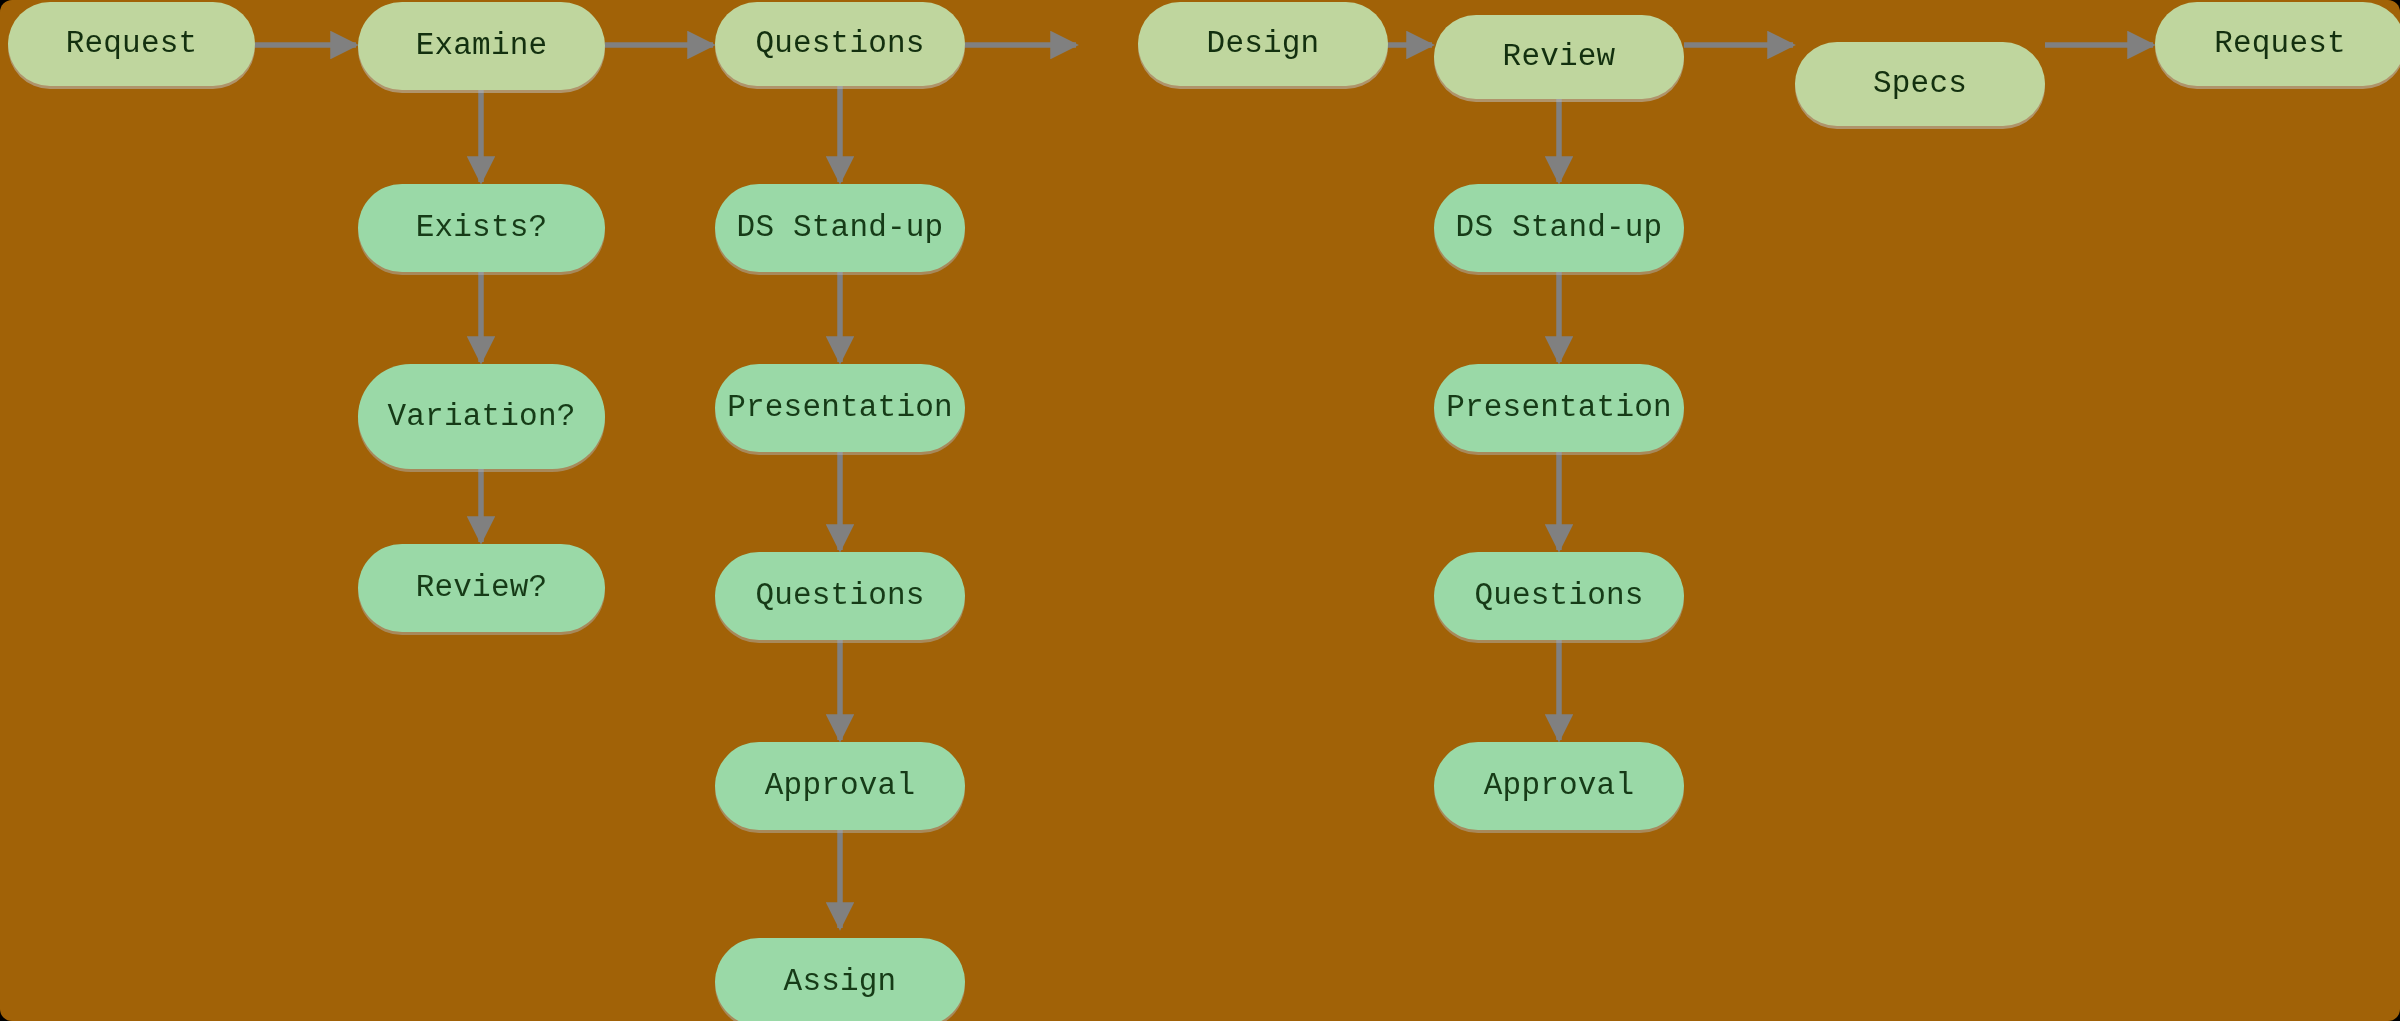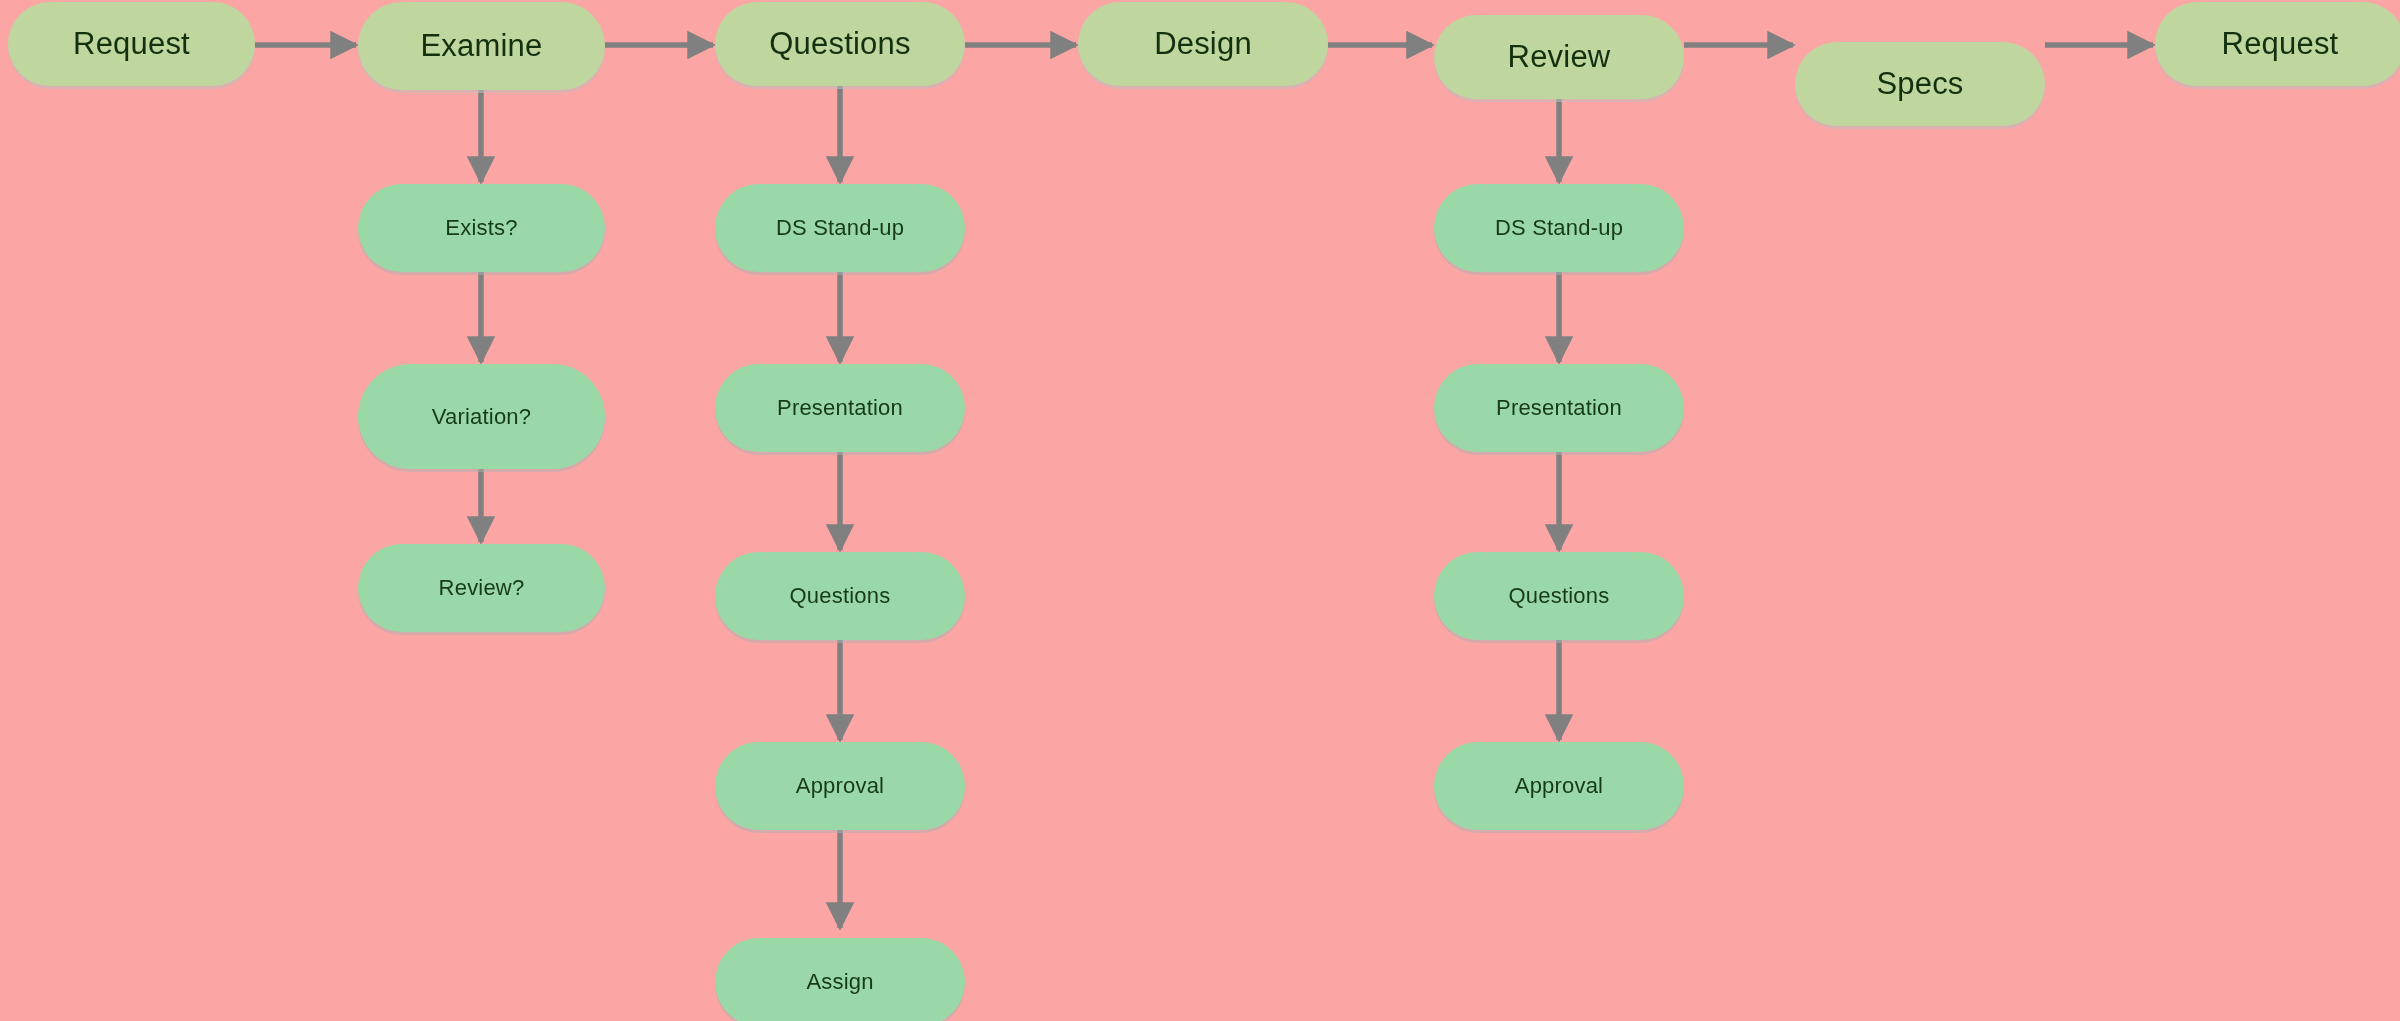--- a/index.html
+++ b/index.html
@@ -1,22 +1,23 @@
 <!DOCTYPE html>
 <html><head>
 <meta charset="utf-8">
 <title>Design System Workflow Flowchart</title>
 <style>
   html,body{margin:0;padding:0;background:#000;}
   #stage{
     position:relative;
     width:2400px;height:1021px;
-    background:#fca5a5;
+    background:#a16207;
     overflow:hidden;
-    font-family:Liberation Sans, sans-serif;
+    font-family:Liberation Mono, monospace;
+    border-radius:12px;
   }
   #edges{position:absolute;left:0;top:0;width:2400px;height:1021px;}
   .node{
     position:absolute;
     box-sizing:border-box;
     display:flex;align-items:center;justify-content:center;
     border-radius:999px;
     text-align:center;
     line-height:1.15;
     letter-spacing:0.2px;
@@ -25,21 +26,21 @@
   }
   .node.lane{
     background:#bfd69e;
     color:#13300f;
     font-size:31px;
     box-shadow:0 3px 0 rgba(190,190,190,0.55);
   }
   .node.step{
     background:#9ad9a7;
     color:#163b17;
-    font-size:22px;
+    font-size:31px;
     box-shadow:0 3px 0 rgba(175,175,175,0.5);
   }
   .node .label{pointer-events:none;white-space:nowrap;}
 </style>
 </head>
 <body>
 
 <div id="stage">
   <svg id="edges" viewBox="0 0 2400 1021" xmlns="http://www.w3.org/2000/svg">
     <defs>
@@ -71,21 +72,21 @@
   <div id="nodes">
       <div class="node lane" style="left: 8px; top: 2px; width: 247px; height: 84px;">
         <span class="label">Request</span>
       </div>
       <div class="node lane" style="left: 358px; top: 2px; width: 247px; height: 88px;">
         <span class="label">Examine</span>
       </div>
       <div class="node lane" style="left: 715px; top: 2px; width: 250px; height: 84px;">
         <span class="label">Questions</span>
       </div>
-      <div class="node lane" style="left: 1078px; top: 2px; width: 250px; height: 84px;">
+      <div class="node lane" style="left: 1138px; top: 2px; width: 250px; height: 84px;">
         <span class="label">Design</span>
       </div>
       <div class="node lane" style="left: 1434px; top: 2px; width: 250px; height: 84px; margin-top: 13px;">
         <span class="label">Review</span>
       </div>
       <div class="node lane" style="left: 1795px; top: 2px; width: 250px; height: 84px; margin-top: 40px;">
         <span class="label">Specs</span>
       </div>
       <div class="node lane" style="left: 2155px; top: 2px; width: 250px; height: 84px;">
         <span class="label">Request</span>

